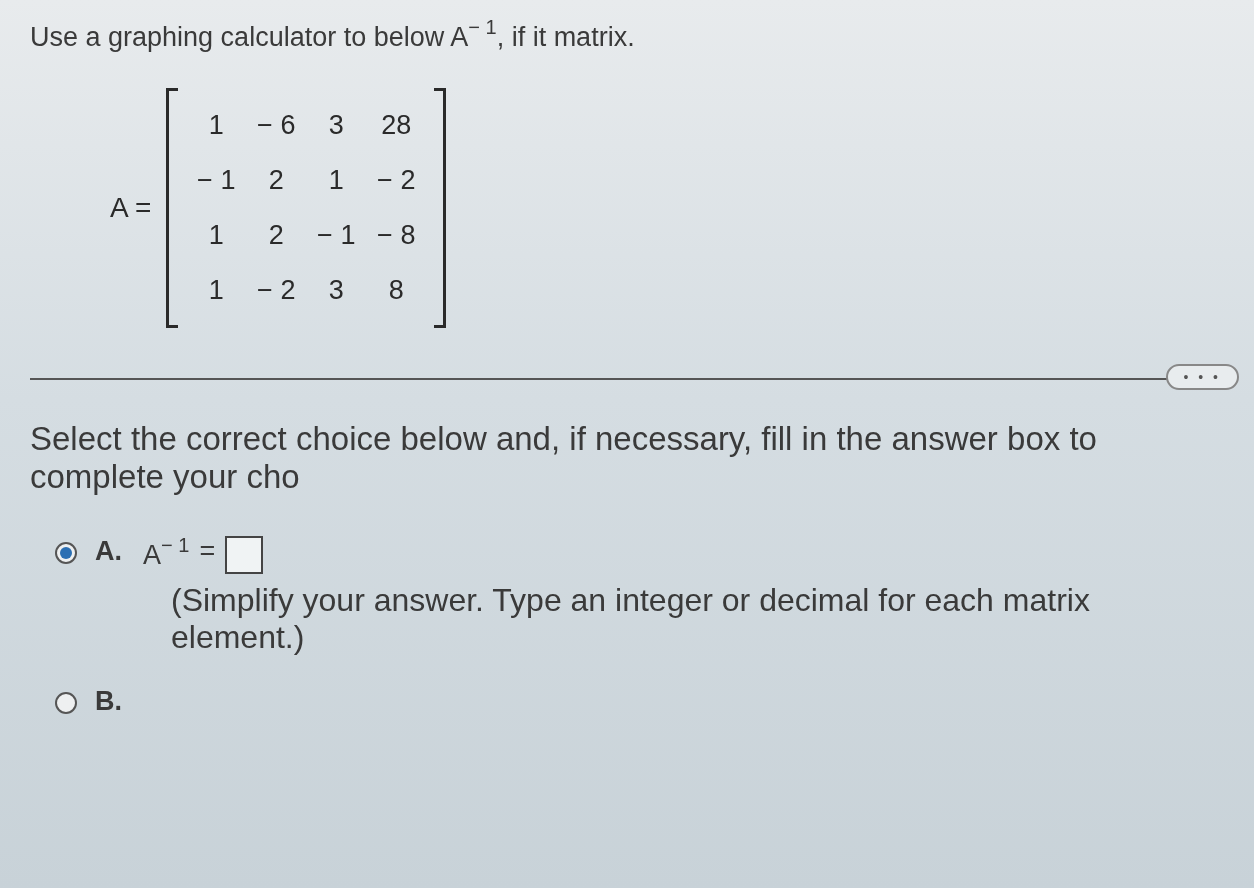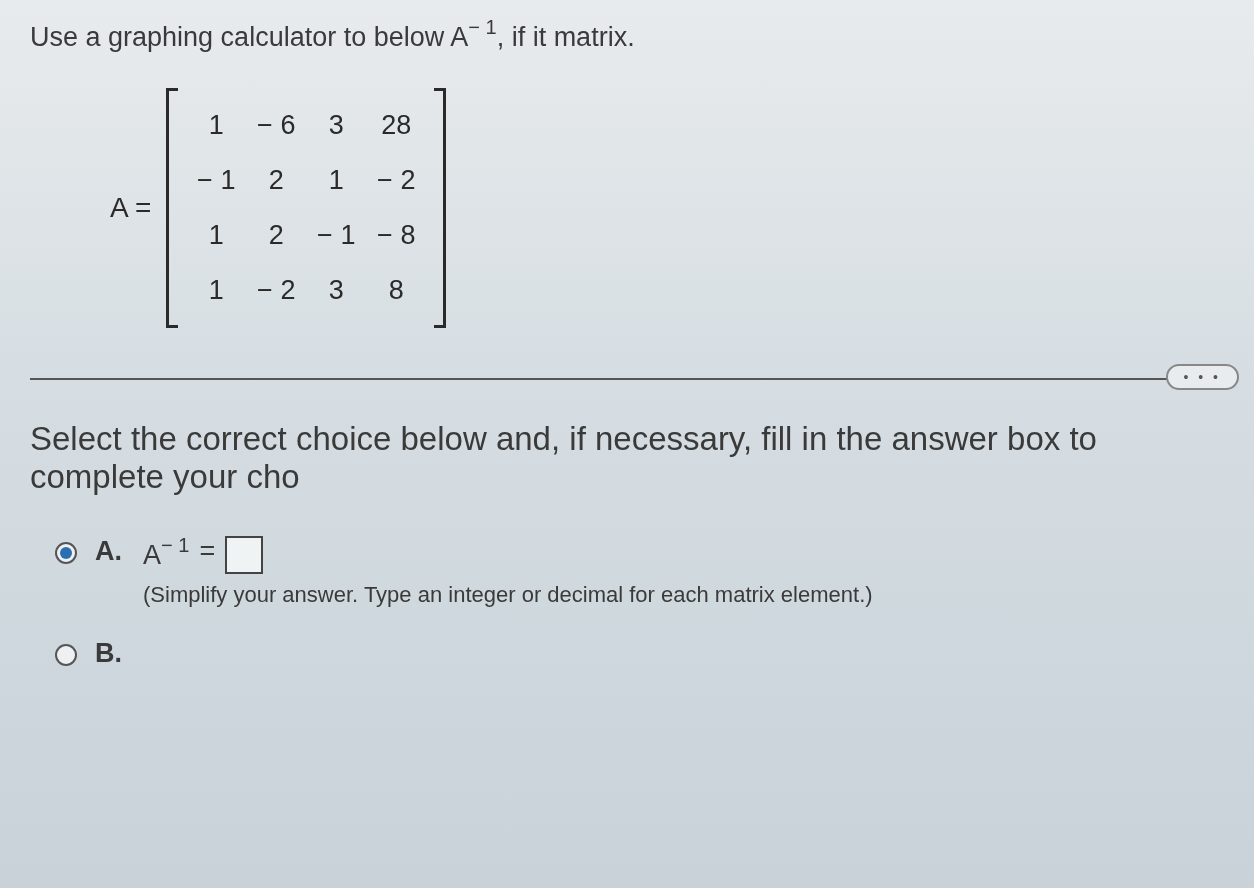--- a/index.html
+++ b/index.html
@@ -143,23 +143,24 @@
       margin-bottom: 8px;
     }
     .answer-box {
       width: 38px;
       height: 38px;
       border: 2px solid #444;
       background: #f0f3f4;
       cursor: text;
     }
     .hint-text {
-      font-size: 22px;
+      font-size: 32px;
       color: #3a3a3a;
       margin-top: 4px;
+      margin-left: 28px;
     }
   </style>
 </head>
 <body>
 
 <div class="question-text">
   <span>Use a graphing calculator to below A</span><span class="sup">− 1</span><span>, if it matrix.</span>
 </div>
 
 <div class="matrix-section">

